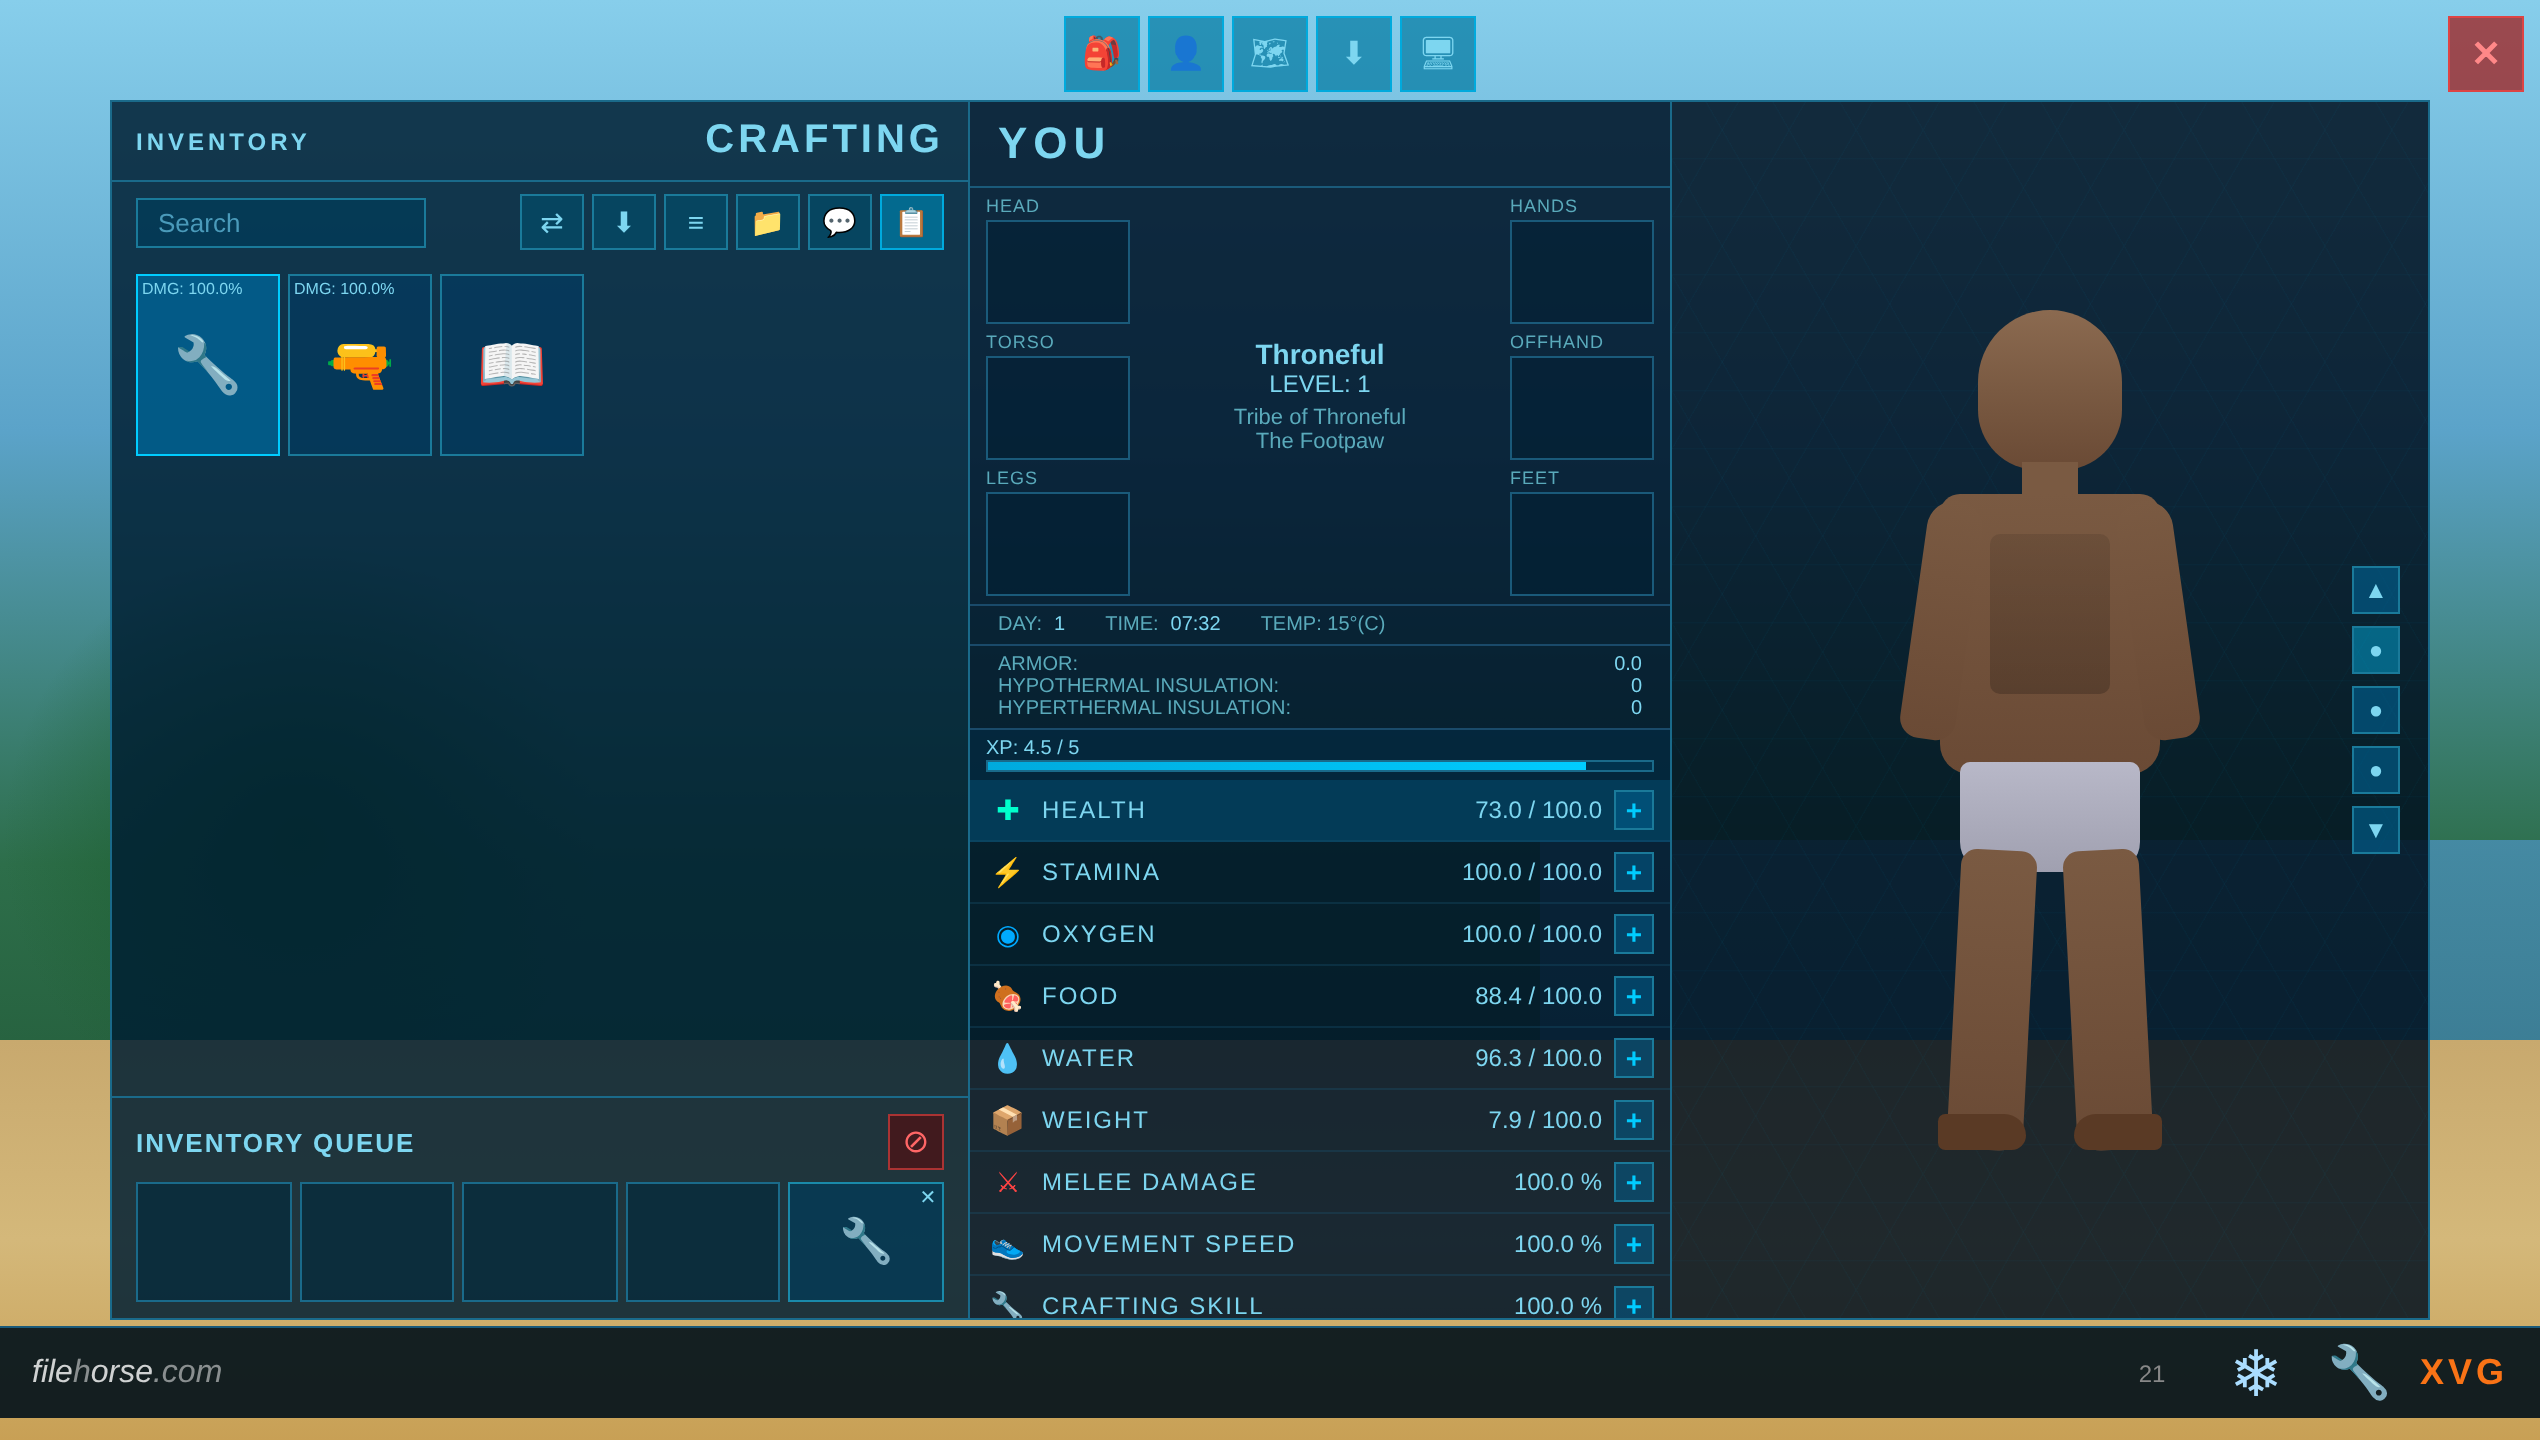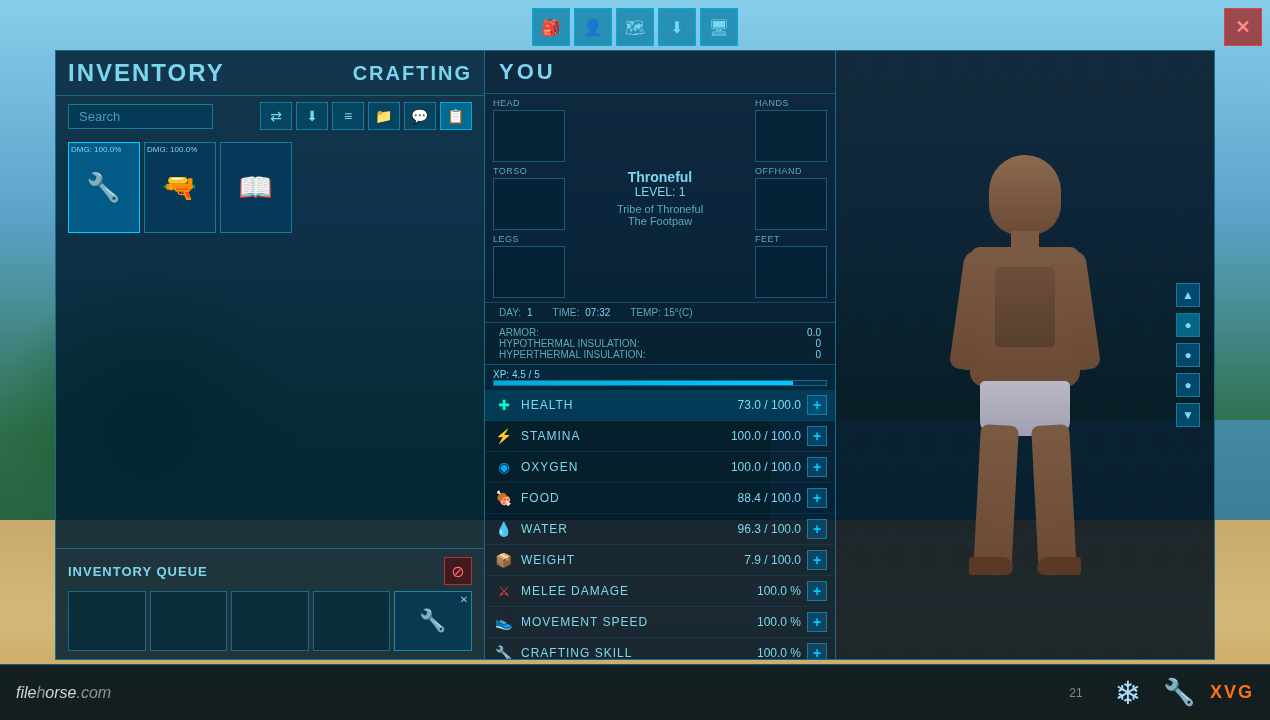--- a/index.html
+++ b/index.html
@@ -107,21 +107,21 @@
     }
     .left-panel-header {
       display: flex;
       justify-content: space-between;
       align-items: center;
       padding: 8px 12px;
       border-bottom: 1px solid #1a6a8a;
     }
     .panel-title-inventory {
       color: #7dd6f0;
-      font-size: 24px;
+      font-size: 12px;
       font-weight: bold;
       letter-spacing: 2px;
       text-transform: uppercase;
     }
     .panel-title-crafting {
       color: #7dd6f0;
       font-size: 20px;
       font-weight: bold;
       letter-spacing: 2px;
       text-transform: uppercase;
@@ -582,24 +582,24 @@
       align-items: center;
       justify-content: center;
       cursor: pointer;
       color: #7dd6f0;
       font-size: 12px;
     }
 
     
     .bottom-bar {
       position: absolute;
-      bottom: 0;
+      bottom: 11px;
       left: 0;
       right: 0;
-      height: 56px;
+      height: 46px;
       background: rgba(0, 15, 25, 0.9);
       border-top: 1px solid #1a5a7a;
       display: flex;
       align-items: center;
       justify-content: space-between;
       padding: 0 16px;
       z-index: 15;
     }
     .watermark {
       color: rgba(255,255,255,0.5);

